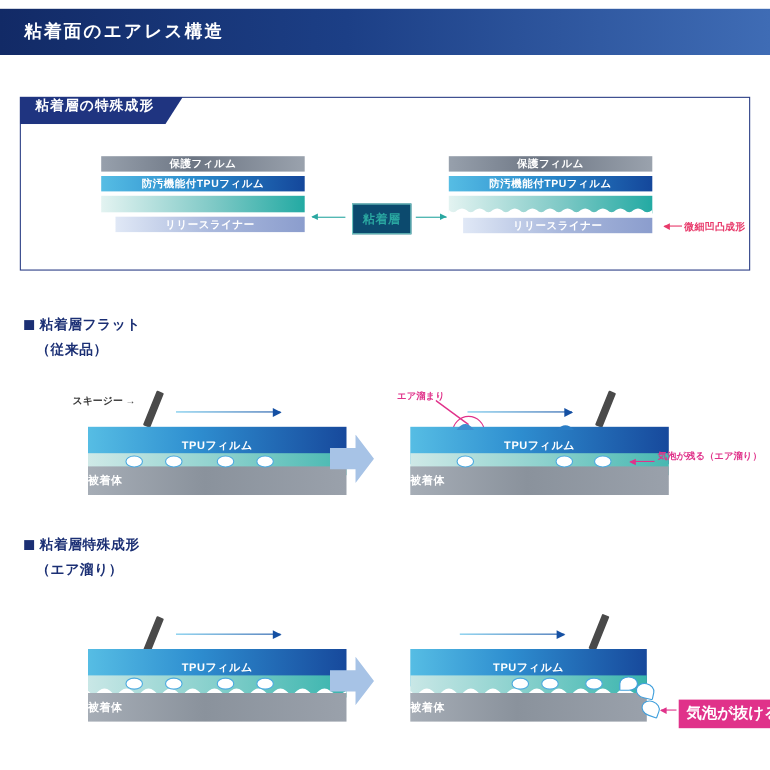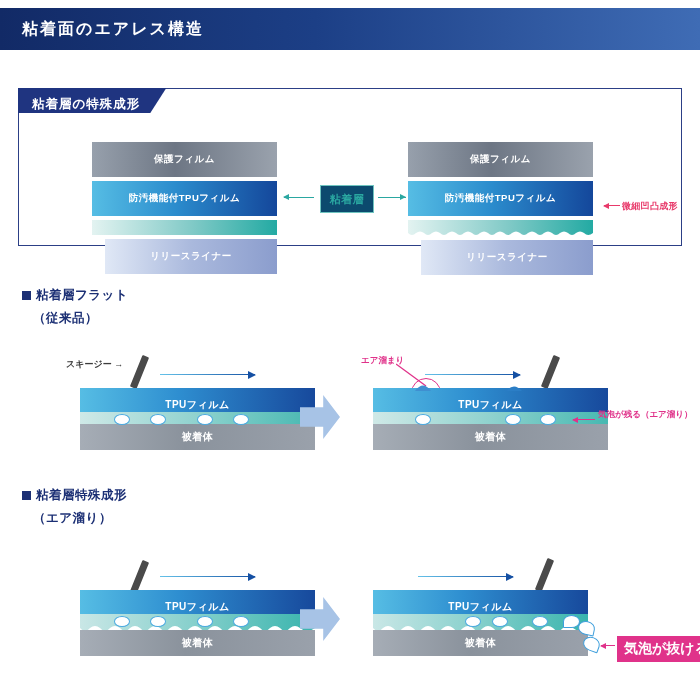--- a/index.html
+++ b/index.html
@@ -45,35 +45,35 @@
   .panel-tab {
     position: absolute;
     left: -1px; top: -1px;
     height: 25px;
     background: #1f3480;
     color: #ffffff;
     font-size: 12.5px;
     font-weight: bold;
     letter-spacing: 1px;
     display: flex;
-    align-items: flex-end;
+    align-items: flex-start;
     padding: 0 26px 0 14px;
     clip-path: polygon(0 0, 100% 0, calc(100% - 16px) 100%, 0 100%);
   }
 
   
   .stack {
     position: absolute;
     width: 185px;
   }
   .stack.left  { left: 92px;  top: 142px; }
   .stack.right { left: 408px; top: 142px; }
 
   .layer {
-    height: 35px;
+    height: 14px;
     margin-bottom: 4px;
     display: flex;
     align-items: center;
     justify-content: center;
     color: #ffffff;
     font-size: 9.5px;
     font-weight: bold;
     letter-spacing: .5px;
     position: relative;
   }
@@ -196,21 +196,20 @@
   .d-adh.flat { background: linear-gradient(to right,#cfe9e7 0%, #8fd2ce 50%, #47b8b1 100%); }
   .d-base {
     position: absolute;
     width: 235px; height: 26px;
     background: linear-gradient(to right,#a6adb6 0%, #8a929c 45%, #9aa1ab 100%);
     color: #ffffff;
     font-size: 10px;
     font-weight: bold;
     display: flex;
     align-items: center;
-    justify-content: center;
     letter-spacing: .5px;
   }
   .bubble {
     position: absolute;
     width: 16px; height: 11px;
     background: #ffffff;
     border: 1.2px solid #4aa9e0;
     border-radius: 50%;
     box-sizing: border-box;
   }

